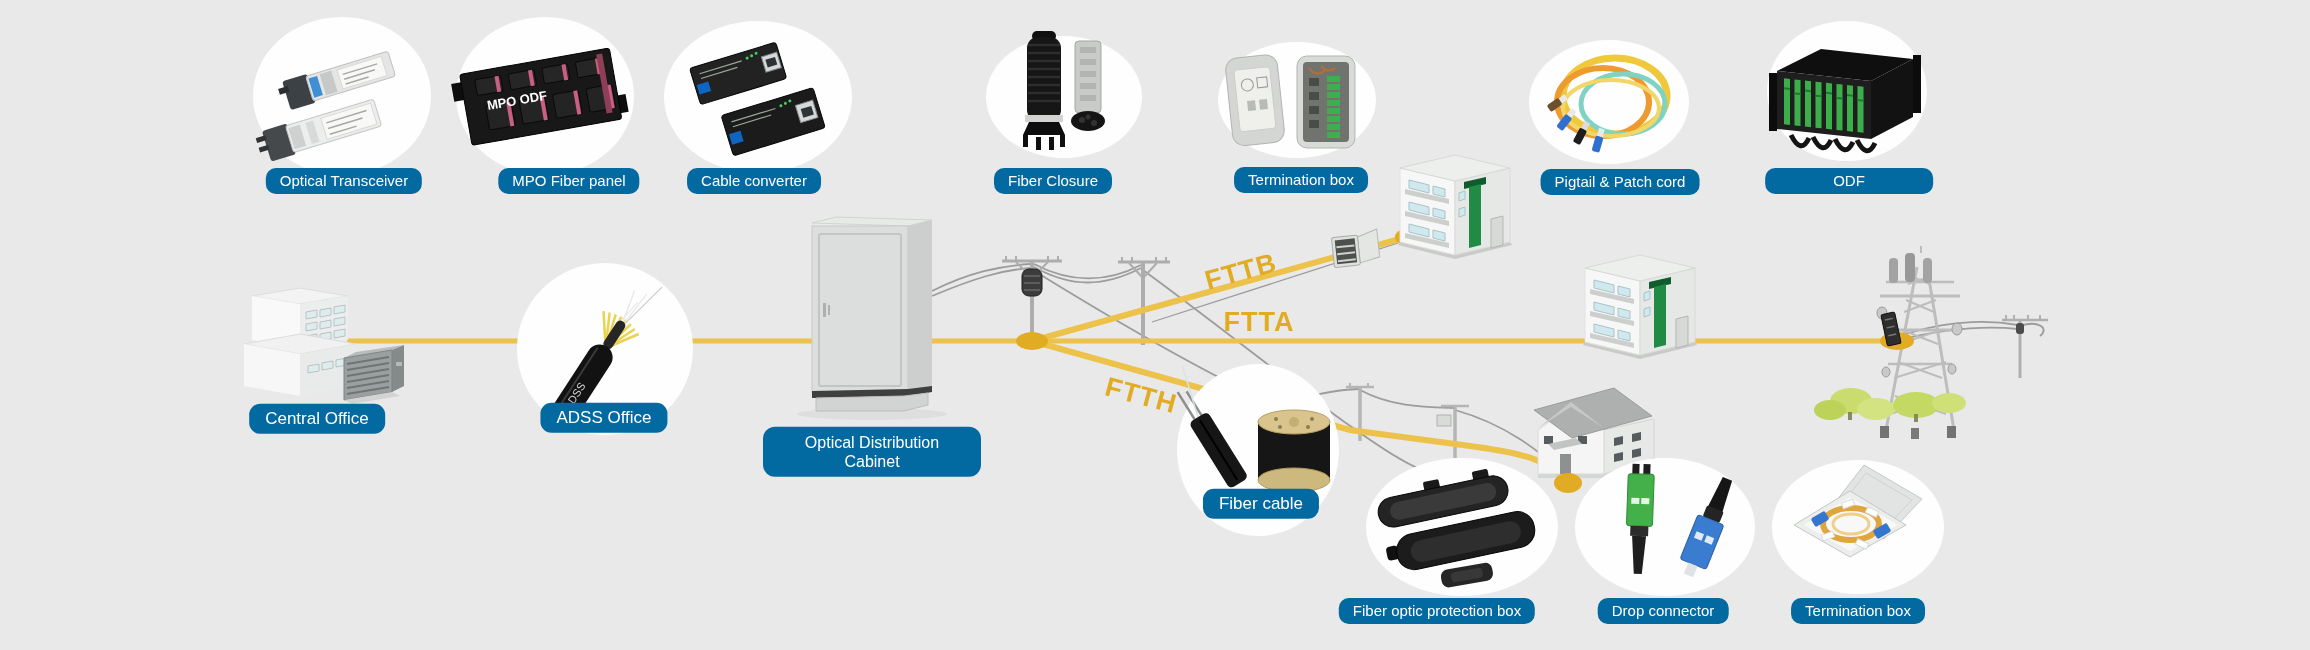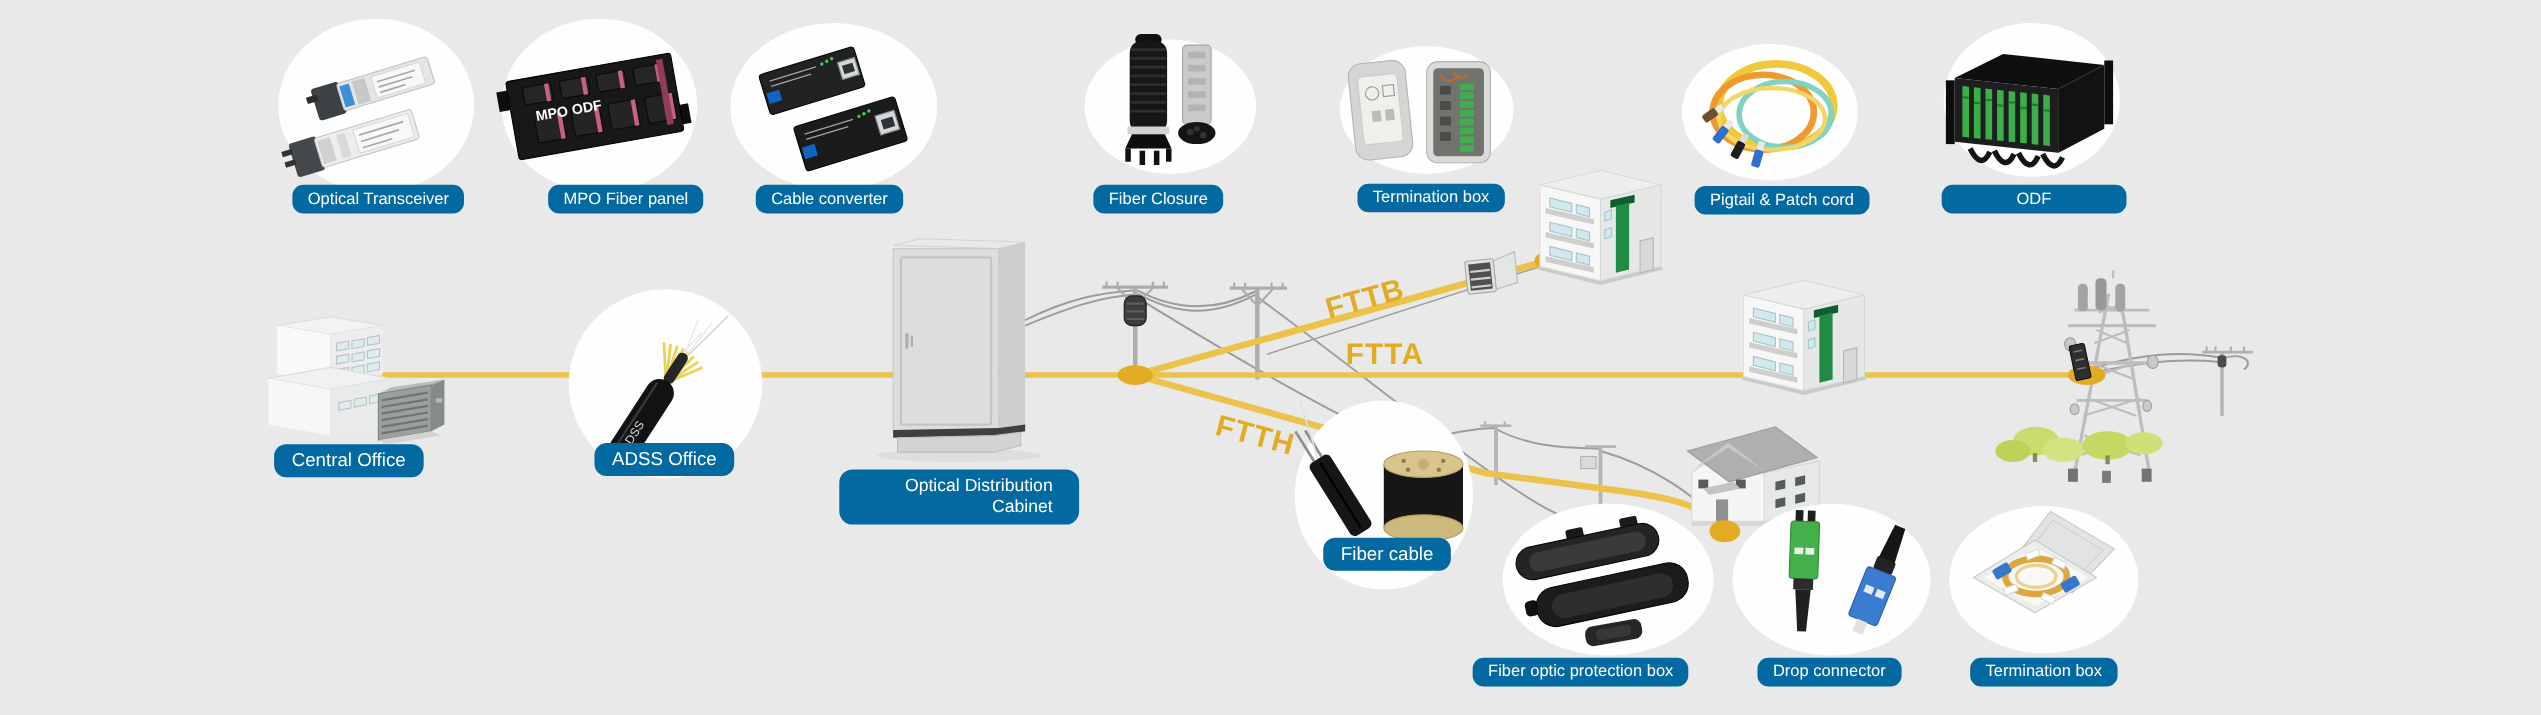--- a/index.html
+++ b/index.html
@@ -4,21 +4,21 @@
 <style>
   html,body{margin:0;padding:0;background:#e9e9e9;}
   .stage{position:relative;width:2310px;height:650px;background:#e9e9e9;overflow:hidden;
          font-family:"Liberation Sans",sans-serif;}
   svg.scene{position:absolute;left:0;top:0;}
   svg text{font-family:"Liberation Sans",sans-serif;}
   .pill{position:absolute;transform:translate(-50%,-50%);background:#0369a1;color:#fff;
         font-size:15px;line-height:1.2;padding:4px 14px;border-radius:10px;white-space:nowrap;}
   .pill.mid{font-size:17px;padding:5px 16px;border-radius:11px;}
   .pill.odf{padding:4px 68px;}
-  .pill.cabinet{white-space:normal;width:170px;text-align:right;font-size:16px;
+  .pill.cabinet{white-space:normal;width:170px;text-align:center;font-size:16px;
                 border-radius:12px;padding:6px 24px;}
   .fttx{position:absolute;transform:translate(-50%,-50%);font-weight:bold;font-size:27px;
         color:#e2ab24;letter-spacing:1px;}
 </style>
 </head>
 <body>
 
 <div class="stage">
 
 <svg class="scene" width="2310" height="650" viewBox="0 0 2310 650">

